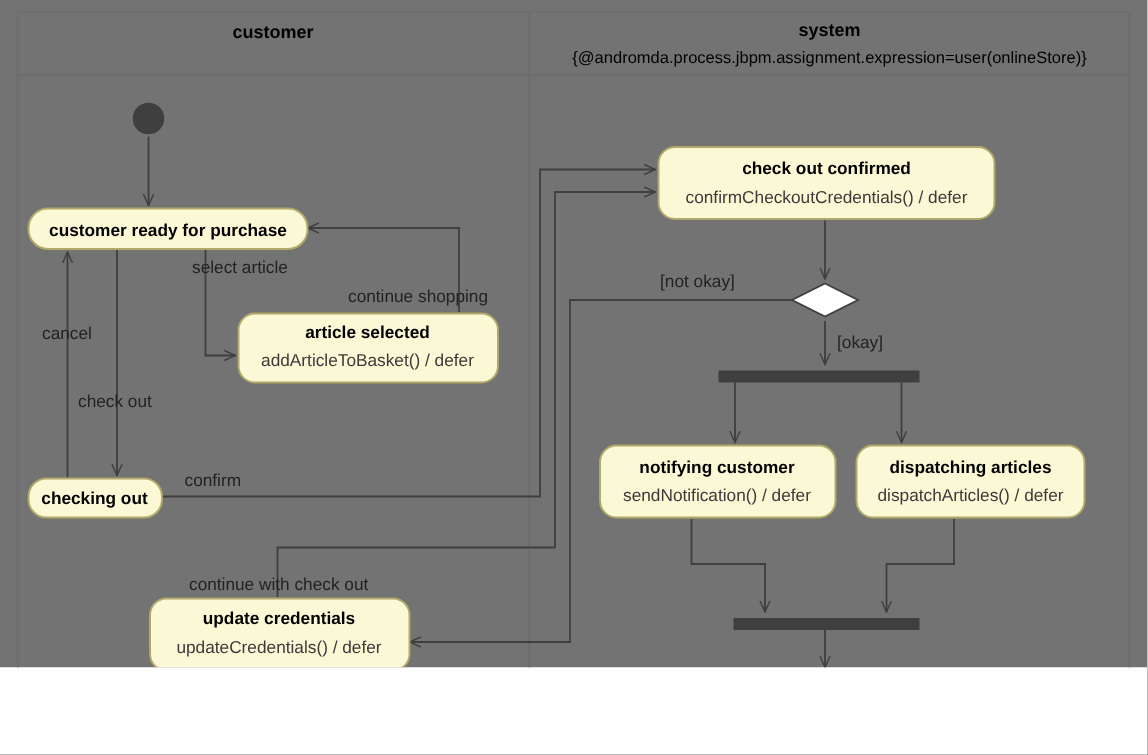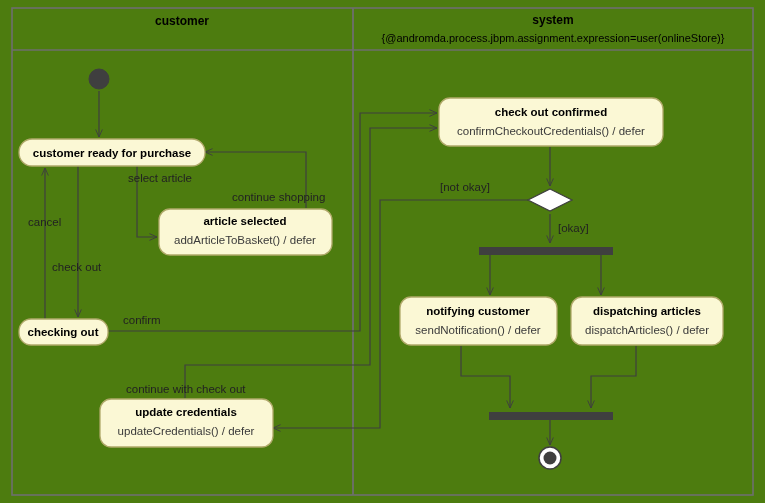--- a/index.html
+++ b/index.html
@@ -1,17 +1,17 @@
 <!DOCTYPE html>
 <html><head>
 <meta charset="utf-8">
 <style>
   html,body{margin:0;padding:0;background:#ffffff;}
   body{font-family:"Liberation Sans",sans-serif;}
-  #stage{position:relative;width:765px;height:503px;background:#4d7c0f;overflow:hidden;}
+  #stage{position:relative;width:765px;height:445px;background:#737373;overflow:hidden;}
   svg{display:block;}
   .lane-title{font-weight:bold;font-size:12px;fill:#000;}
   .lane-sub{font-size:11px;fill:#000;}
   .state-title{font-weight:bold;font-size:11.5px;fill:#000;}
   .state-body{font-size:11.5px;fill:#3a3a3a;}
   .edge-label{font-size:11.5px;fill:#222;}
   .guard-label{font-size:11.5px;fill:#222;}
 </style>
 </head>
 <body>

